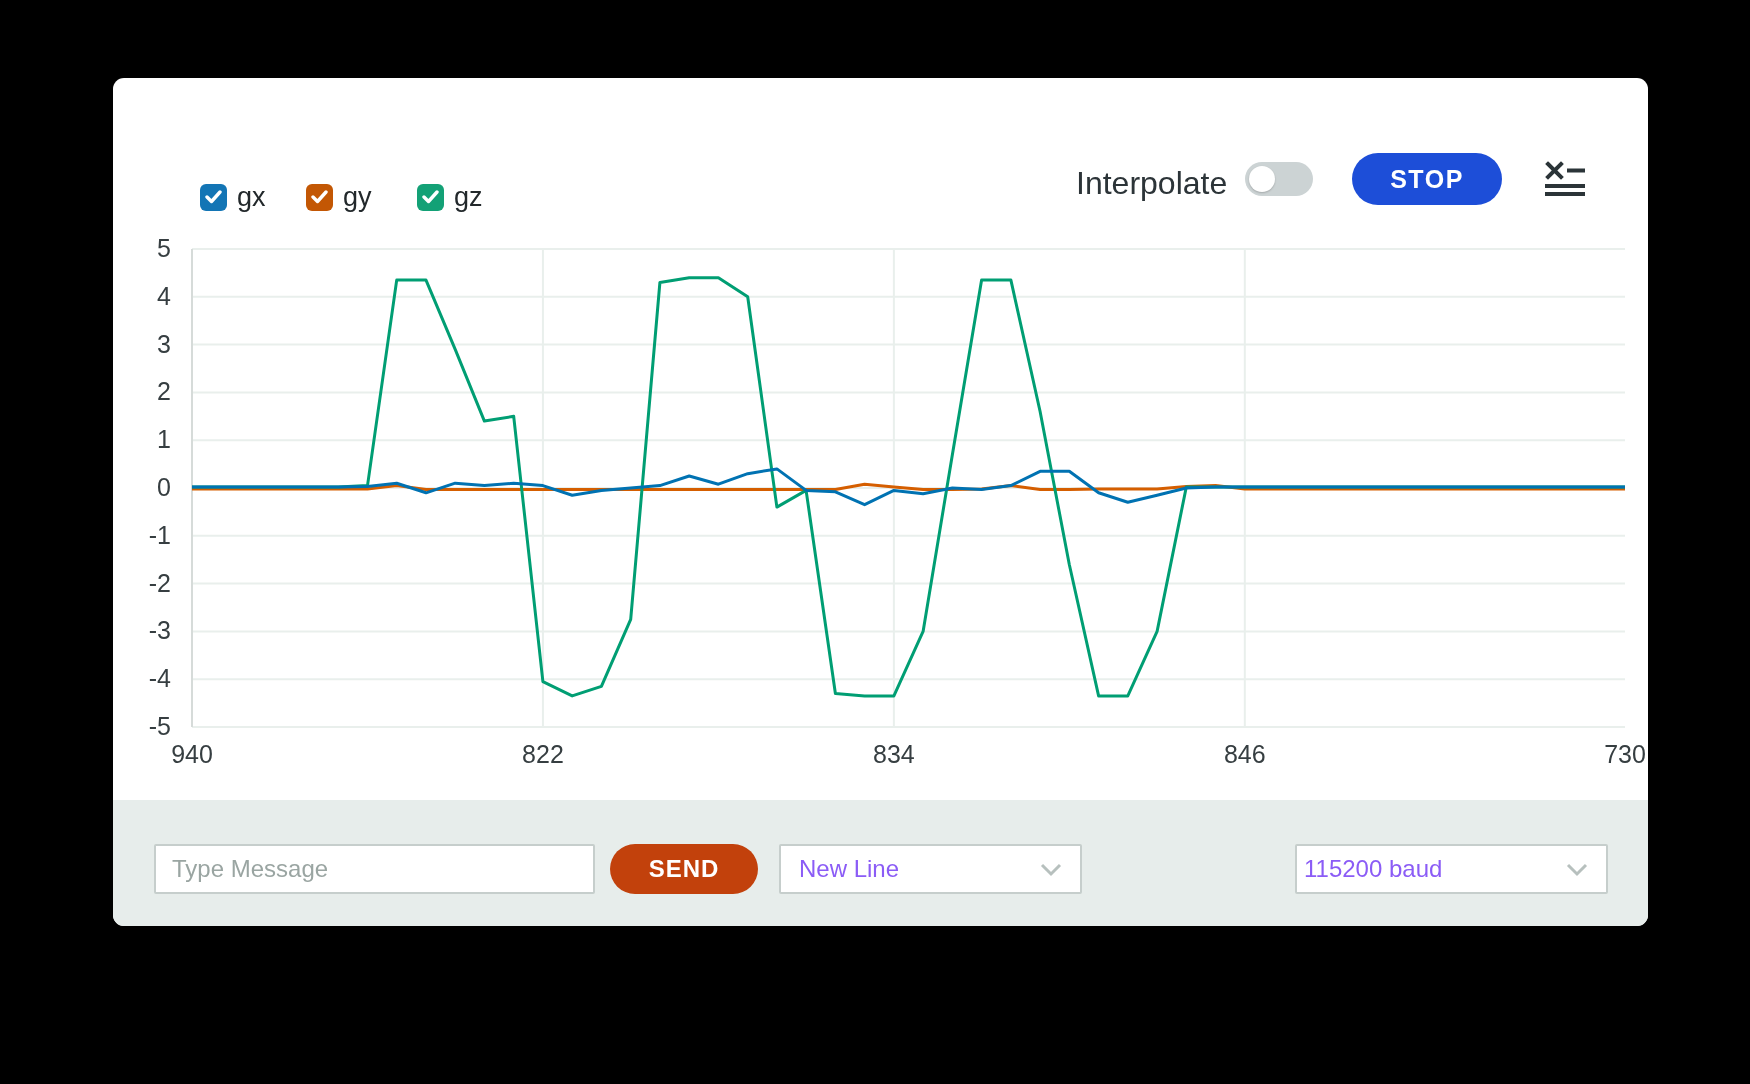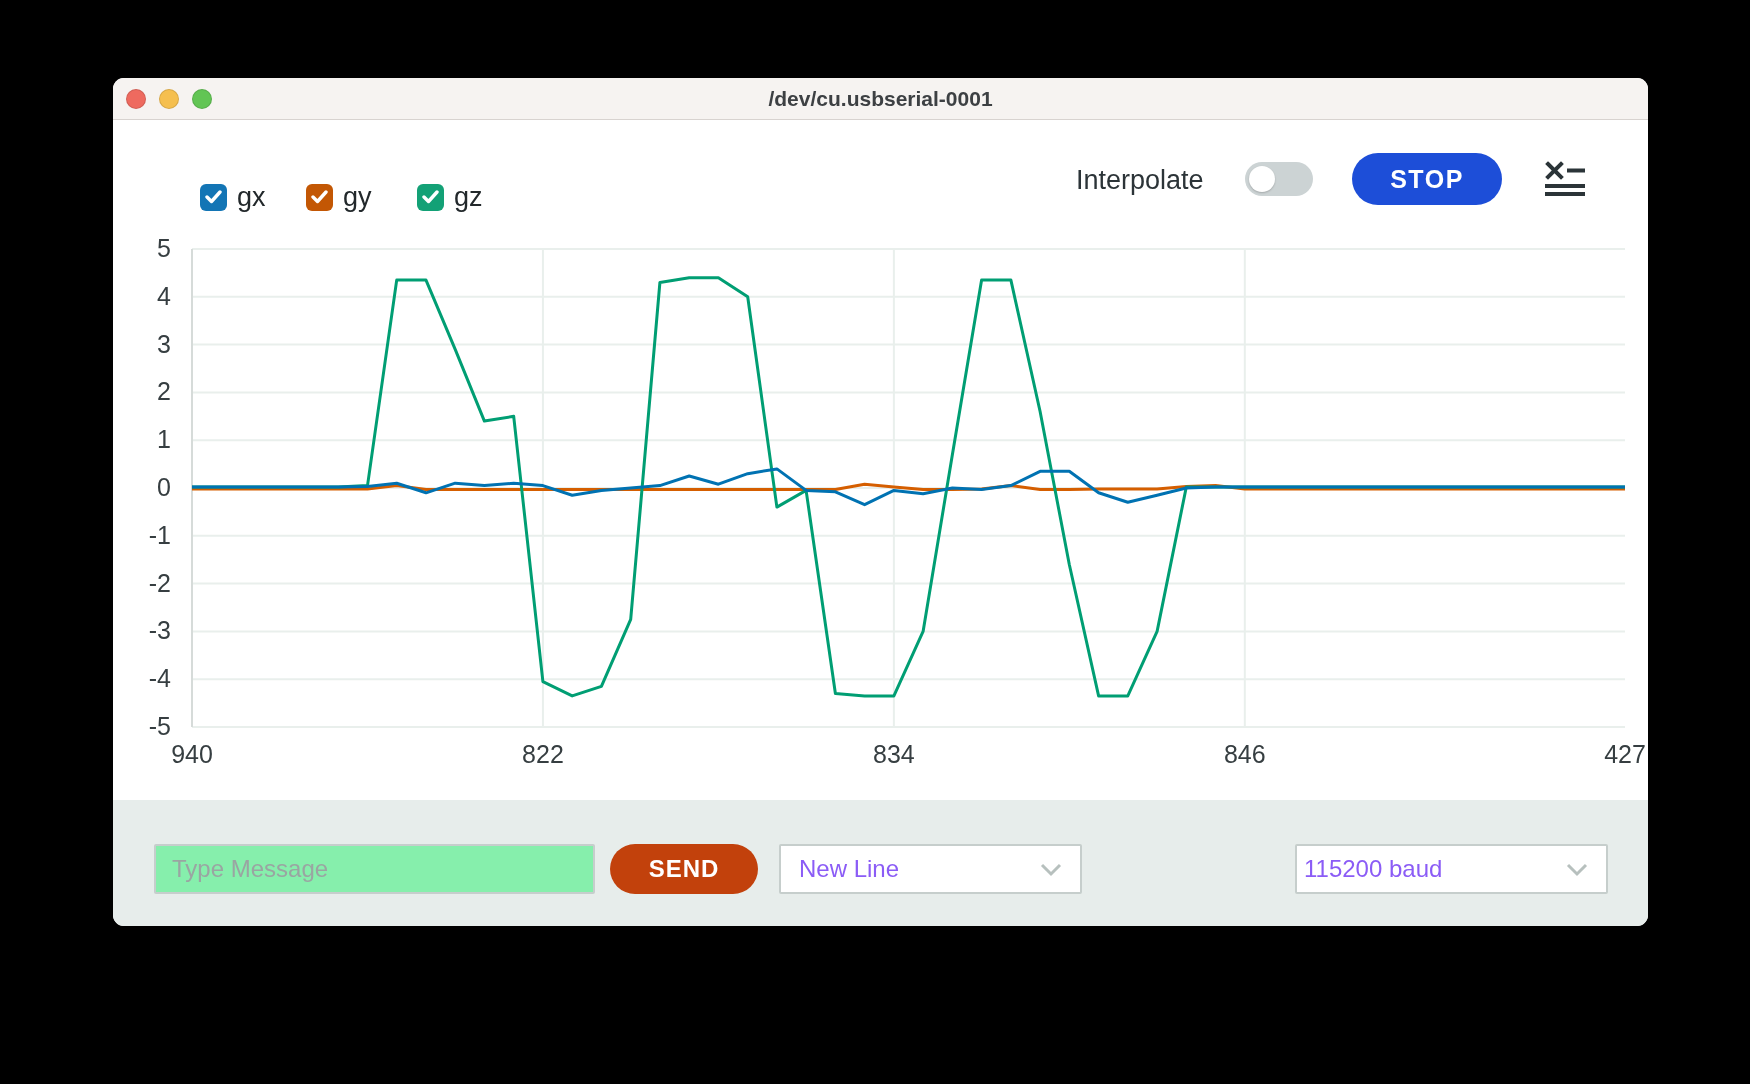--- a/index.html
+++ b/index.html
@@ -22,39 +22,39 @@
   .tl{position:absolute;top:11px;width:20px;height:20px;border-radius:50%;border:1px solid rgba(0,0,0,.12);box-sizing:border-box;}
   .tl.red{left:13px;background:#ee6a5f;}
   .tl.yellow{left:46px;background:#f5bf4f;}
   .tl.green{left:79px;background:#62c554;}
   
   .legend-item{position:absolute;display:flex;align-items:center;gap:10px;height:30px;top:104px;}
   .cb{width:27px;height:27px;border-radius:6px;display:flex;align-items:center;justify-content:center;}
   .cb svg{display:block;}
   .cb-label{font-size:27px;color:#22282b;}
   
-  .interp-label{position:absolute;left:963px;top:87px;font-size:27px;color:#2c3438;}
+  .interp-label{position:absolute;left:963px;top:87px;font-size:32px;color:#2c3438;}
   .toggle{position:absolute;left:1132px;top:84px;width:68px;height:34px;border-radius:17px;background:#ccd3d4;border:none;padding:0;cursor:pointer;}
   .knob{position:absolute;left:4px;top:4px;width:26px;height:26px;border-radius:50%;background:#fff;box-shadow:0 1px 2px rgba(0,0,0,.2);}
   .stop-btn{
     position:absolute;left:1239px;top:75px;width:150px;height:52px;border-radius:26px;
     background:#1d4ed8;color:#fff;font-size:25px;font-weight:bold;letter-spacing:1.5px;
     border:none;display:flex;align-items:center;justify-content:center;
     font-family:"Liberation Sans",sans-serif;cursor:pointer;
   }
   .clear-btn{position:absolute;left:1432px;top:82px;width:40px;height:38px;background:none;border:none;padding:0;cursor:pointer;}
   
   #plot{position:absolute;left:79px;top:171px;overflow:visible;}
   .ytick{position:absolute;left:0;width:58px;text-align:right;font-size:25px;color:#363e41;}
   .xtick{position:absolute;top:662px;transform:translateX(-50%);font-size:25px;color:#363e41;}
   
   .bottombar{position:absolute;left:0;bottom:0;width:100%;height:126px;background:#e7edeb;}
   .msg-input{
     position:absolute;left:41px;top:44px;width:441px;height:50px;box-sizing:border-box;
-    border:2px solid #c6cecc;border-radius:2px;background:#86efac;padding:0 16px;
+    border:2px solid #c6cecc;border-radius:2px;background:#ffffff;padding:0 16px;
     font-size:24px;color:#333;font-family:"Liberation Sans",sans-serif;outline:none;
   }
   .msg-input::placeholder{color:#9aa5a2;}
   .send-btn{
     position:absolute;left:497px;top:44px;width:148px;height:50px;border-radius:26px;
     background:#c2410c;color:#fff;font-size:24px;font-weight:bold;letter-spacing:1px;
     border:none;display:flex;align-items:center;justify-content:center;
     font-family:"Liberation Sans",sans-serif;cursor:pointer;
   }
   .select{
@@ -63,26 +63,20 @@
     justify-content:space-between;padding:0 18px;font-size:24px;color:#8b5cf6;cursor:pointer;
   }
   .select.line-ending{left:666px;width:303px;}
   .select.baud{left:1182px;width:313px;padding-left:7px;}
 </style>
 </head>
 <body>
 
 <div class="window">
 
-  <div class="titlebar">
-    <span class="tl red"></span>
-    <span class="tl yellow"></span>
-    <span class="tl green"></span>
-    <span class="title">/dev/cu.usbserial-0001</span>
-  </div>
 
   <div class="legend-item" style="left:87px">
     <span class="cb" style="background: rgb(19, 117, 181);">
       <span>
           <svg width="17" height="14" viewBox="0 0 17 14">
             <polyline points="2,7 6.5,11.5 15,2" fill="none" stroke="#fff" stroke-width="3.4" stroke-linecap="round" stroke-linejoin="round"></polyline>
           </svg>
         </span>
     </span>
     <span class="cb-label">gx</span>
@@ -160,21 +154,21 @@
       <div class="ytick" style="top: 490.6px;">-2</div>
       <div class="ytick" style="top: 538.4px;">-3</div>
       <div class="ytick" style="top: 586.2px;">-4</div>
       <div class="ytick" style="top: 634px;">-5</div>
     </div>
   <div id="x-tick-labels">
       <div class="xtick" style="left: 79px;">940</div>
       <div class="xtick" style="left: 429.939px;">822</div>
       <div class="xtick" style="left: 780.878px;">834</div>
       <div class="xtick" style="left: 1131.82px;">846</div>
-      <div class="xtick" style="left: 1512px;">427</div>
+      <div class="xtick" style="left: 1512px;">730</div>
     </div>
 
   <div class="bottombar">
     <input class="msg-input" type="text" placeholder="Type Message" style="">
     <button class="send-btn">
       <span>SEND</span>
     </button>
     <div class="select line-ending">
       <span>New Line</span>
       <span>

